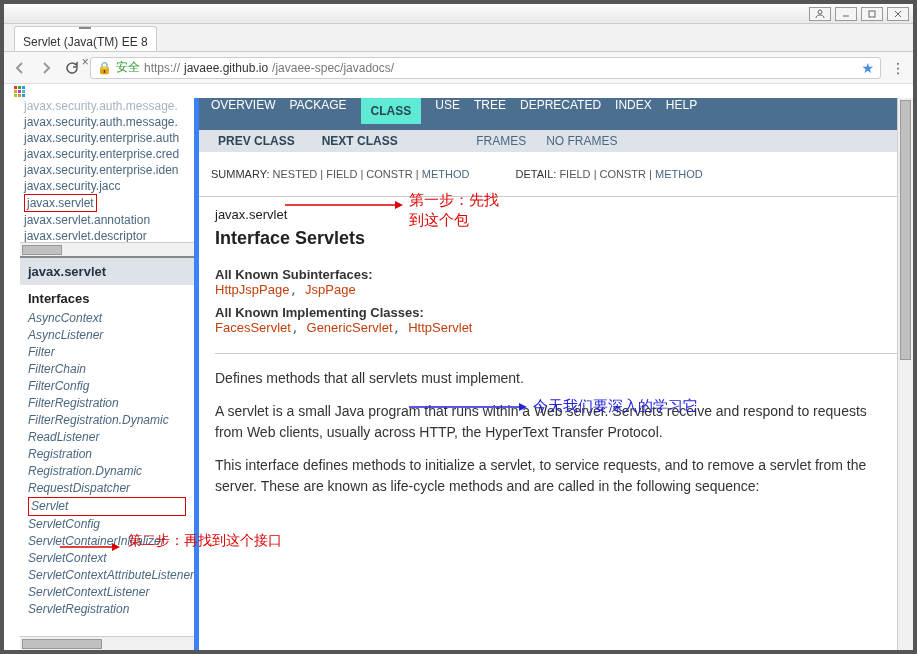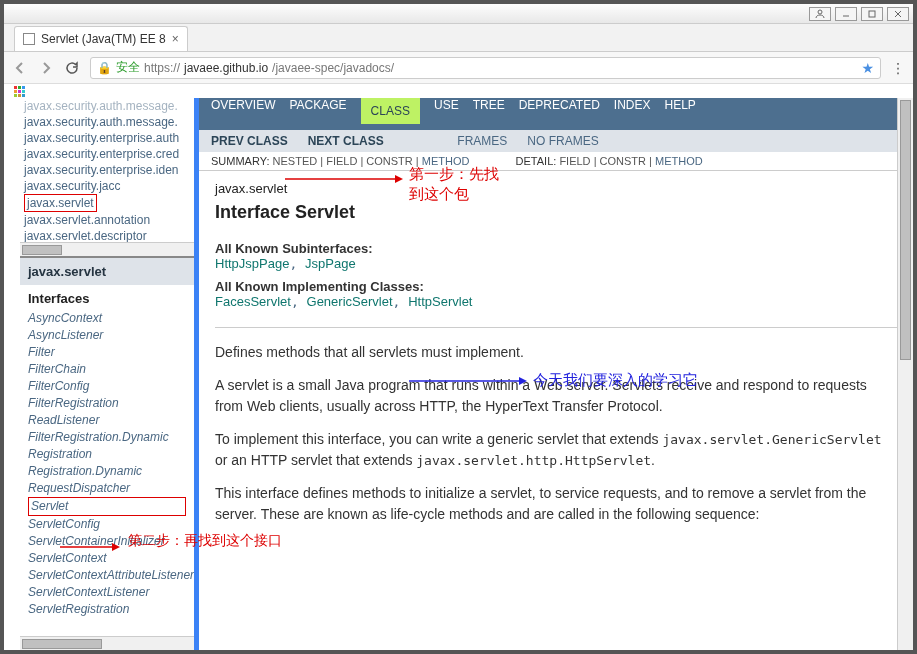--- a/index.html
+++ b/index.html
@@ -5,21 +5,21 @@
 * { margin:0; padding:0; box-sizing:border-box; font-family:Arial,"Microsoft YaHei",sans-serif; }
 body { background:#fff; width:917px; height:654px; overflow:hidden; border:4px solid #555; position:relative; }
 
 
 .titlebar { height:20px; background:linear-gradient(#fdfdfd,#e8e8e8); border-bottom:1px solid #ccc; display:flex; justify-content:flex-end; align-items:center; padding:0 4px; gap:4px; }
 .tb-btn { width:22px; height:14px; border:1px solid #999; background:#f5f5f5; font-size:10px; display:flex; align-items:center; justify-content:center; color:#555; }
 .tb-btn svg { stroke:#666; }
 
 
 .tabstrip { height:28px; background:#f2f2f2; border-bottom:1px solid #ccc; display:flex; align-items:flex-end; padding-left:10px; }
-.tab { height:25px; background:#fff; border:1px solid #ccc; border-bottom:none; display:flex; align-items:center; padding:0 8px; gap:6px; font-size:12px; color:#333; border-radius:3px 3px 0 0; }
+.tab { height:25px; background:#fff; border:1px solid #ccc; border-bottom:none; display:flex; align-items:center; padding:0 8px; gap:6px; font-size:12px; color:#333; border-radius:3px 3px 0 0;flex-direction:column; }
 .tab .page-icon { width:12px; height:12px; border:1px solid #888; }
 .tab .close-x { font-size:12px; color:#666; }
 
 
 .urlbar { height:32px; background:#f7f7f7; border-bottom:1px solid #ddd; display:flex; align-items:center; padding:0 8px; gap:10px; }
 .nav-ico { width:16px; height:16px; color:#888; display:flex; align-items:center; justify-content:center; }
 .nav-ico svg { stroke:#999; }
 .nav-ico.active svg { stroke:#555; }
 .urlfield { flex:1; height:22px; border:1px solid #ccc; border-radius:3px; background:#fff; display:flex; align-items:center; padding:0 6px; font-size:12px; gap:4px; }
 .lock { color:#2a9b2a; }
@@ -59,35 +59,35 @@
 .clsframe .list a.redbox-link { border:1px solid #d00; padding:0 2px; font-style:italic; }
 
 
 .hscroll { position:absolute; bottom:0; left:0; right:0; height:14px; background:#f0f0f0; border-top:1px solid #ccc; display:flex; align-items:center; }
 .hscroll .thumb { height:10px; background:#c0c0c0; border:1px solid #999; }
 
 
 .main { flex:1; overflow:hidden; position:relative; }
 .topnav { background:#4d6f8f; display:flex; align-items:flex-start; height:32px; padding:0 12px; gap:14px; font-size:12px; color:#fff; }
 .topnav .item { color:#fff; }
-.topnav .active { background:#bef264; color:#2c4557; padding:6px 10px; font-weight:normal; }
+.topnav .active { background:#5eead4; color:#2c4557; padding:6px 10px; font-weight:bold; }
 .subnav1 { background:#dee3e9; color:#4a6782; font-size:12px; padding:4px 12px; display:flex; gap:20px; }
-.subnav1 span { color:#2c4557; font-weight:bold; }
+.subnav1 span { color:#2c4557; font-weight:bold;margin-left:7px; }
 .subnav1 .spacer { flex:0.1; }
-.subnav2 { background:#fff; color:#555; font-size:11px; padding:3px 12px; border-bottom:1px solid #ccc; }
+.subnav2 { background:#fff; color:#555; font-size:11px; padding:16px 12px; border-bottom:1px solid #ccc; }
 .subnav2 .lbl { color:#333; }
 .subnav2 a { color:#4a6782; text-decoration:none; }
 .subnav2 .gap { display:inline-block; width:40px; }
 
 .content { padding:10px 16px; font-size:13px; color:#333; position:relative; }
 .content .pkg-line { font-size:13px; color:#222; display:inline-block; }
 .content h1 { font-size:18px; font-weight:bold; margin:6px 0 18px; color:#222; }
 .content .known { font-weight:bold; font-size:13px; margin-top:8px; }
 .content .mono { font-family:monospace; font-size:13px; color:#4a6782; }
-.content .mono a { color:#0f766e; text-decoration:none; }
+.content .mono a { color:#c2410c; text-decoration:none; }
 .hr { border:none; border-top:1px solid #ccc; margin:18px 0 14px; }
 .sig-box { border:2px solid #d00; padding:4px 6px; display:inline-block; font-family:monospace; font-size:13px; }
 .sig-box b { font-weight:bold; }
 .desc { margin-top:14px; font-size:14px; line-height:1.5; }
 .desc p { margin-bottom:12px; }
 .desc code { font-family:monospace; font-size:13px; }
 
 
 .anno-red { position:absolute; color:#d00; font-size:15px; font-family:"Microsoft YaHei",SimSun; pointer-events:none; }
 .anno-blue { position:absolute; color:#22d; font-size:15px; font-family:"Microsoft YaHei",SimSun; pointer-events:none; }
@@ -196,22 +196,22 @@
     <div class="clsframe">
       <div class="hdr">javax.servlet</div>
       <div class="section-title">Interfaces</div>
       <div class="list" id="cls-list">
           <a href="#">AsyncContext</a>
           <a href="#">AsyncListener</a>
           <a href="#">Filter</a>
           <a href="#">FilterChain</a>
           <a href="#">FilterConfig</a>
           <a href="#">FilterRegistration</a>
+          <a href="#">FilterRegistration.Dynamic</a>
           <a href="#">ReadListener</a>
-          <a href="#">FilterRegistration.Dynamic</a>
           <a href="#">Registration</a>
           <a href="#">Registration.Dynamic</a>
           <a href="#">RequestDispatcher</a>
           <a href="#" class="redbox-link">Servlet</a>
           <a href="#">ServletConfig</a>
           <a href="#">ServletContainerInitializer</a>
           <a href="#">ServletContext</a>
           <a href="#">ServletContextAttributeListener</a>
           <a href="#">ServletContextListener</a>
           <a href="#">ServletRegistration</a>
@@ -243,35 +243,34 @@
     <div class="subnav2">
       <span class="lbl">SUMMARY:</span>
       <span id="summary-parts"> <span>NESTED</span> | <span>FIELD</span> | <span>CONSTR</span> | <a href="#">METHOD</a></span>
       <span class="gap"></span>
       <span class="lbl">DETAIL:</span>
       <span id="detail-parts"> <span>FIELD</span> | <span>CONSTR</span> | <a href="#">METHOD</a></span>
     </div>
 
     <div class="content">
       <span class="pkg-line">javax.servlet</span>
-      <h1>Interface Servlet</h1>
+      <h1>Interface Servlets</h1>
 
       <div class="known">All Known Subinterfaces:</div>
       <div class="mono" id="known-sub"><a href="#">HttpJspPage</a>, <a href="#">JspPage</a></div>
 
       <div class="known" style="">All Known Implementing Classes:</div>
       <div class="mono" id="known-impl"><a href="#">FacesServlet</a>, <a href="#">GenericServlet</a>, <a href="#">HttpServlet</a></div>
 
       <hr class="hr">
 
 
       <div class="desc">
         <p>Defines methods that all servlets must implement.</p>
         <p>A servlet is a small Java program that runs within a Web server. Servlets receive and respond to requests from Web clients, usually across HTTP, the HyperText Transfer Protocol.</p>
-        <p><span>To implement this interface, you can write a generic servlet that extends </span><code>javax.servlet.GenericServlet</code><span> or an HTTP servlet that extends </span><code>javax.servlet.http.HttpServlet</code><span>.</span></p>
         <p>This interface defines methods to initialize a servlet, to service requests, and to remove a servlet from the server. These are known as life-cycle methods and are called in the following sequence:</p>
       </div>
 
       
       <svg class="arrow-red" style="left:86px;top:-2px" width="120" height="20">
           <line x1="0" y1="10" x2="110" y2="10" stroke="#d00" stroke-width="1.5"></line>
           <polygon points="110,6 118,10 110,14" fill="#d00"></polygon>
         </svg>
       <div class="anno-red" style="left:210px;top:-6px">第一步：先找</div>
       <div class="anno-red" style="left:210px;top:14px">到这个包</div>

